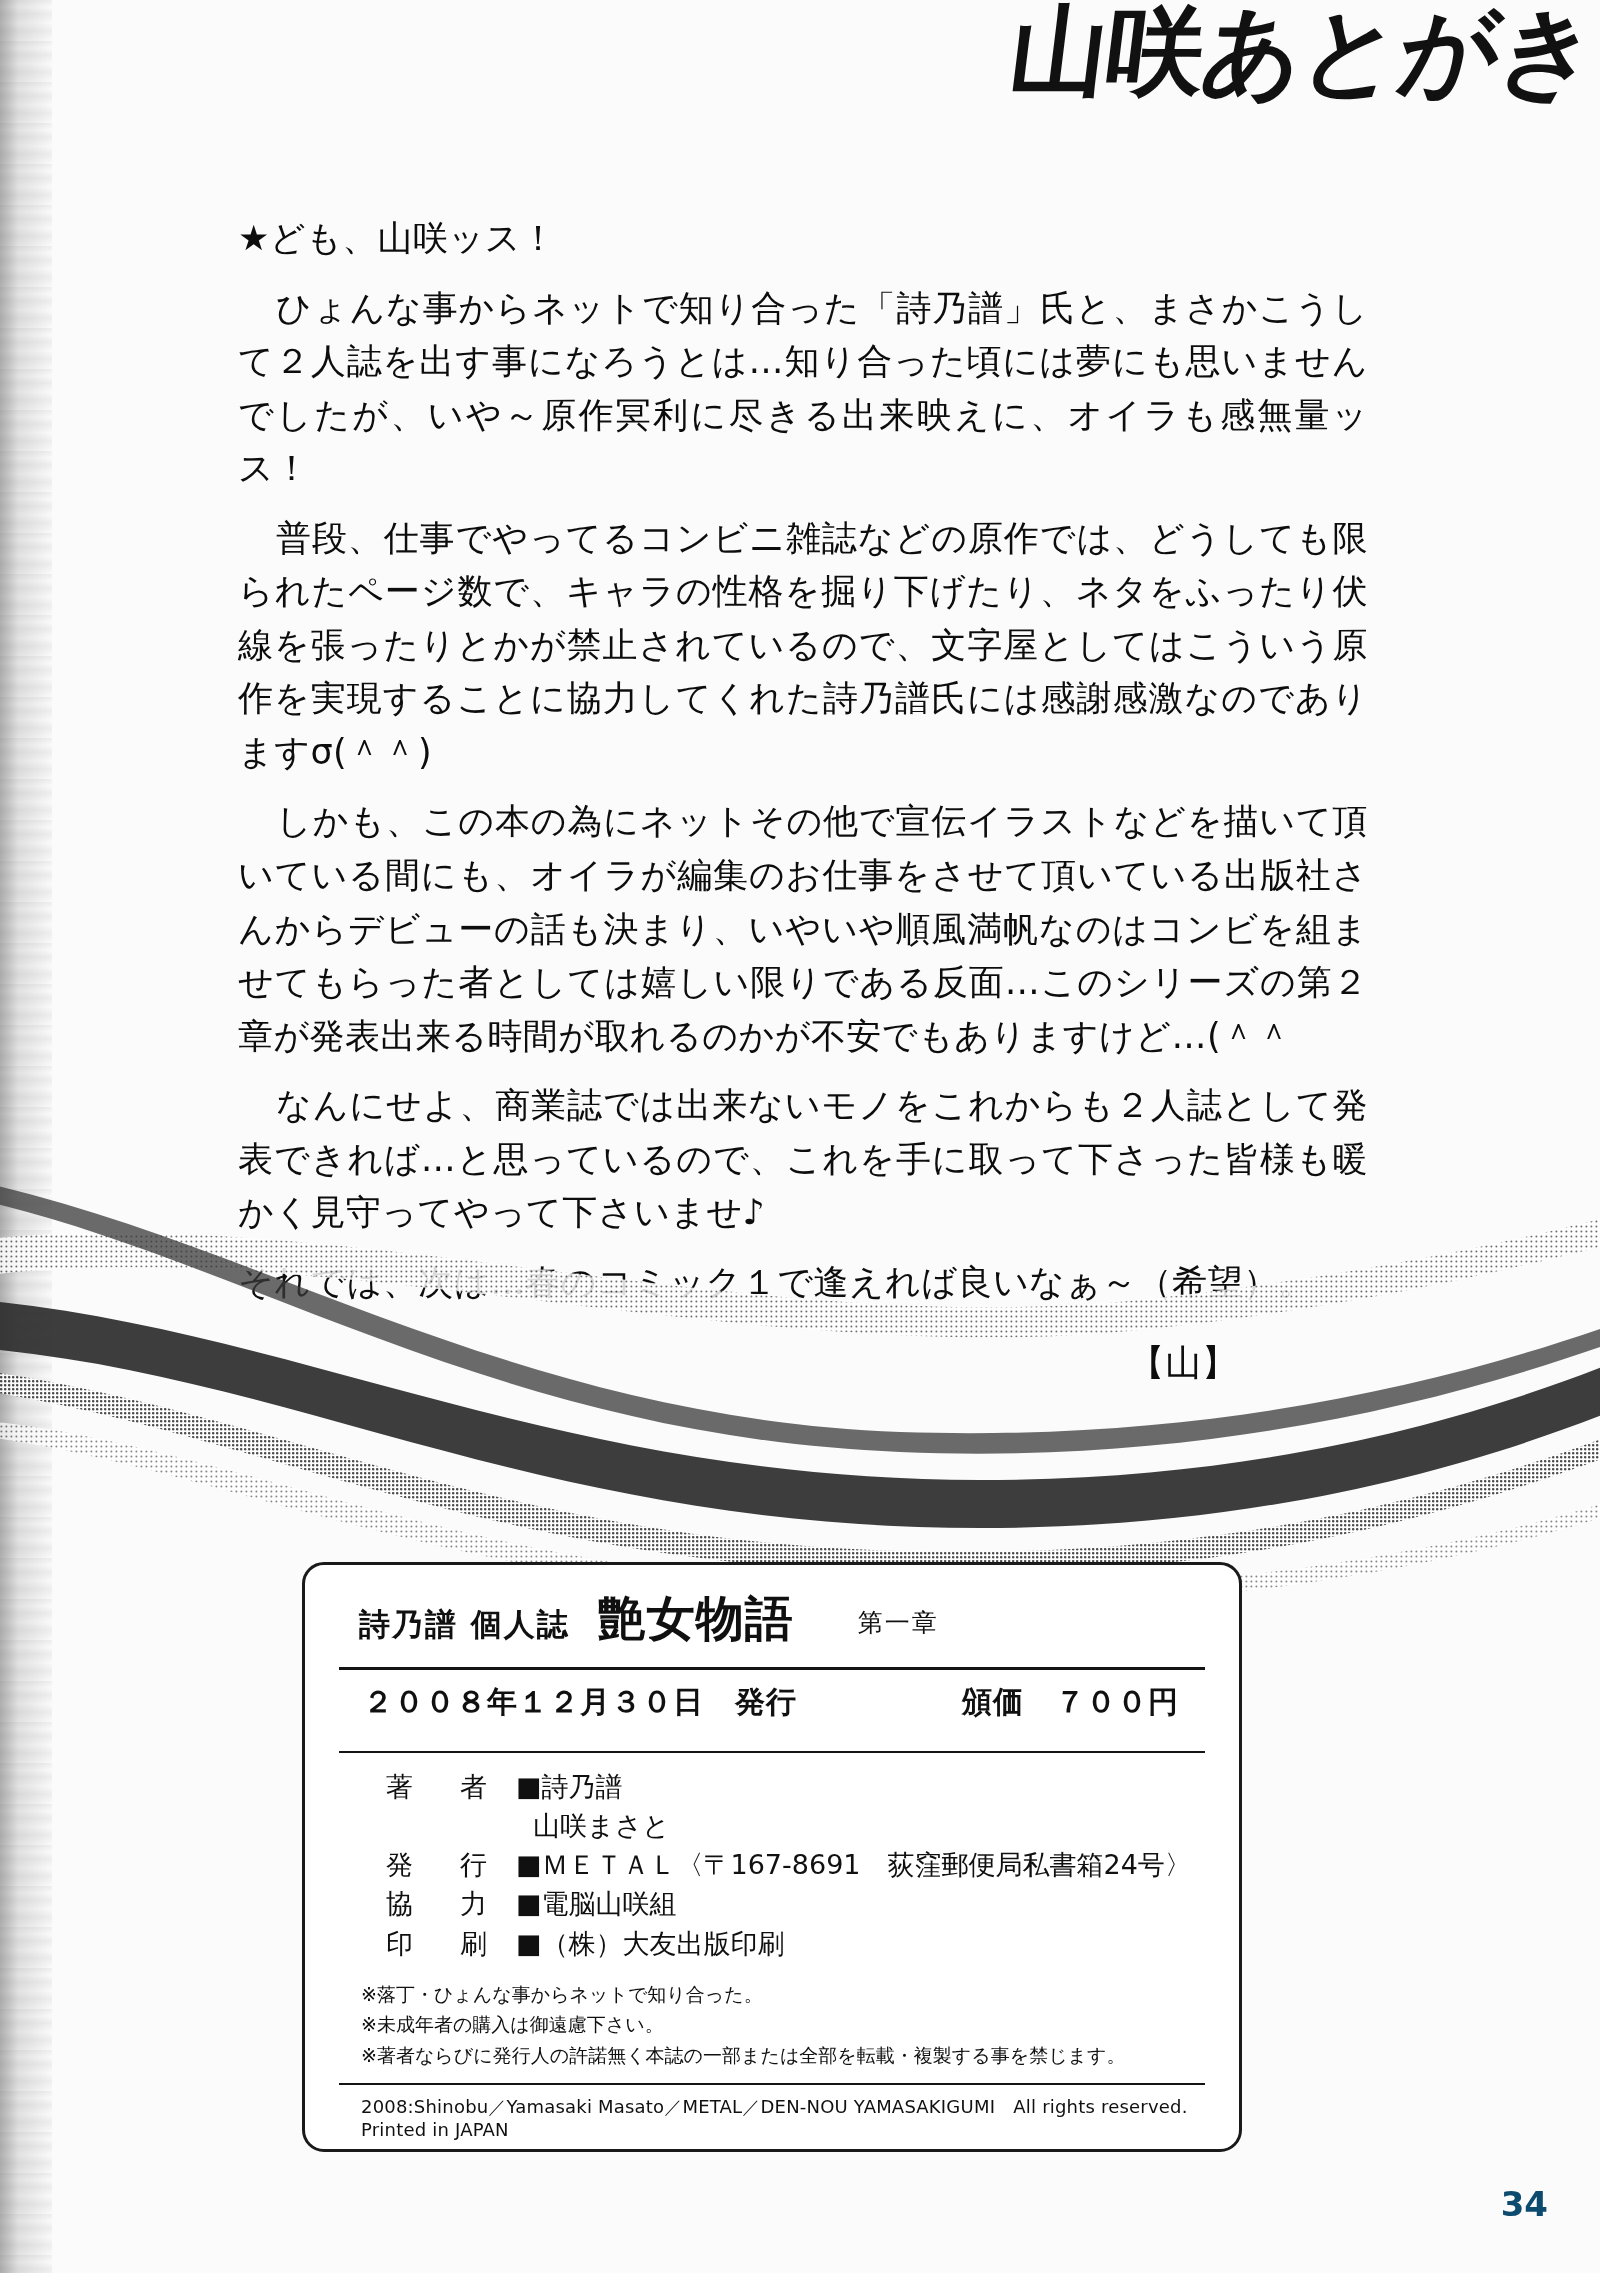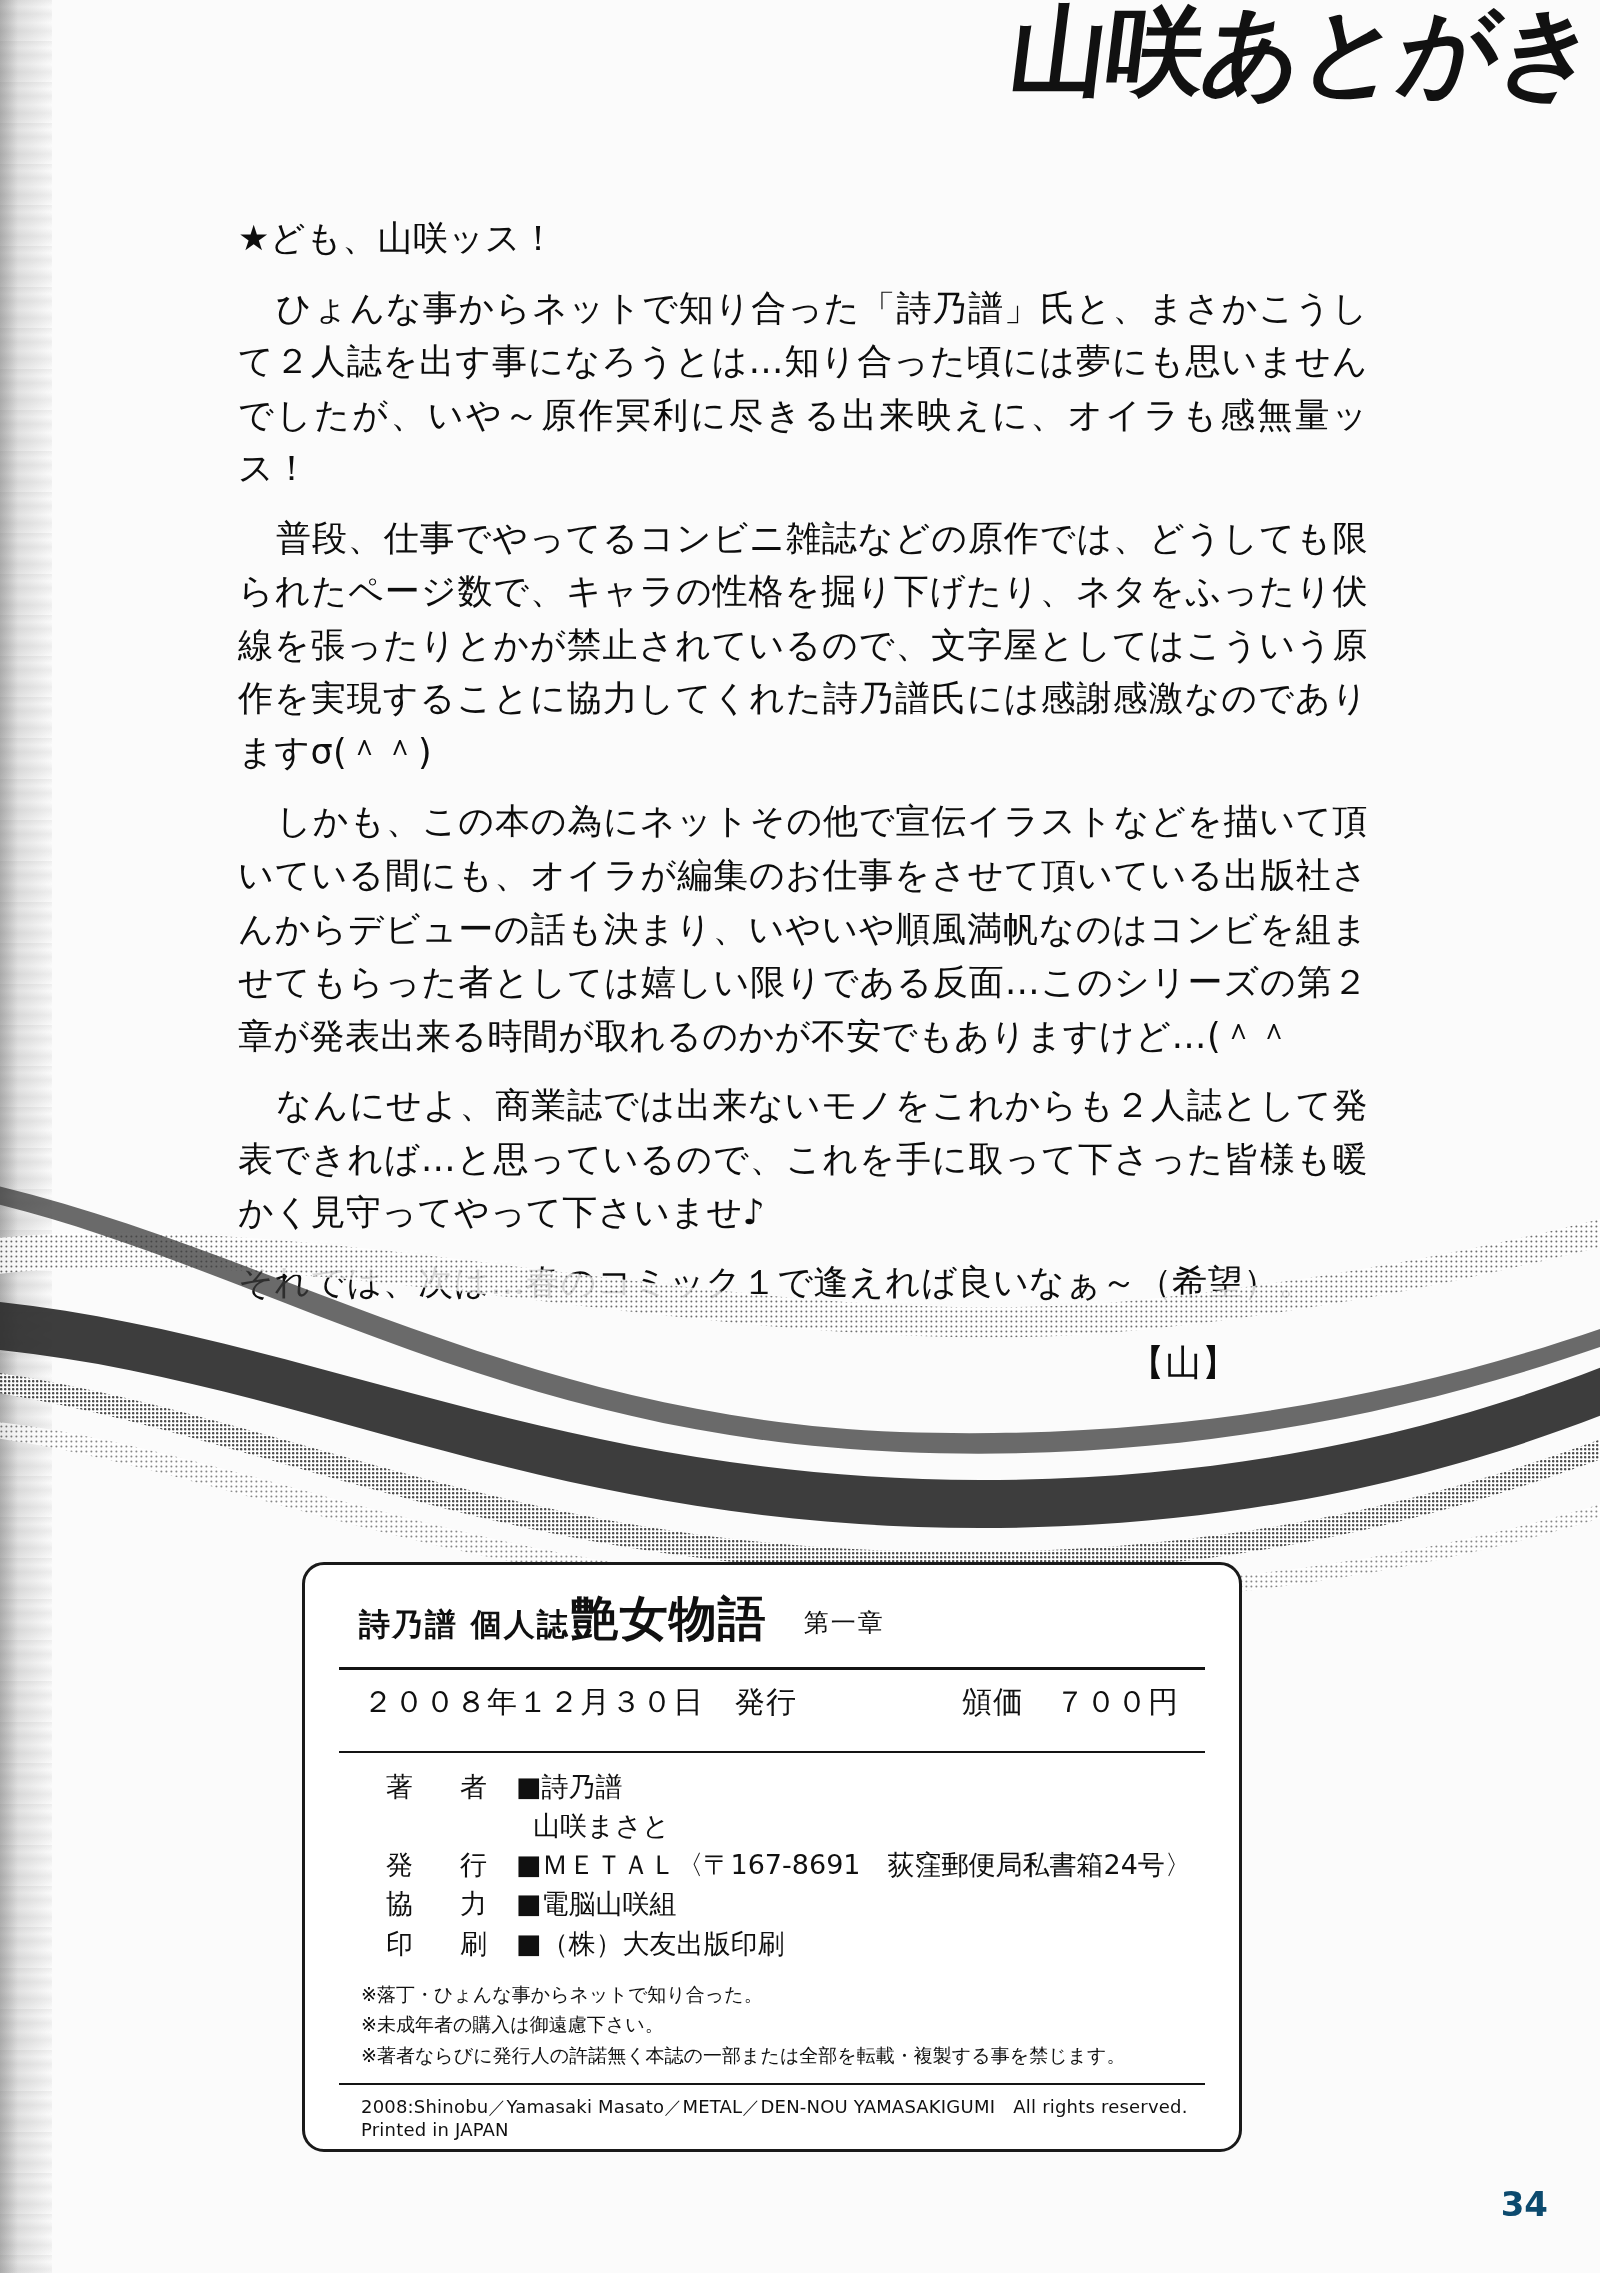--- a/index.html
+++ b/index.html
@@ -104,21 +104,21 @@
     border-radius: 22px;
     background: #ffffff;
     box-sizing: border-box;
     padding: 22px 34px 18px 34px;
     font-family: "DejaVu Sans", sans-serif;
     color: #101010;
   }
   .colo-title-row {
     display: flex;
     align-items: baseline;
-    gap: 1px;
+    gap: 28px;
     padding-left: 20px;
   }
   .colo-kojinshi {
     font-size: 31px;
     font-weight: bold;
     letter-spacing: 2px;
   }
   .colo-main-title {
     font-size: 48px;
     font-weight: bold;
@@ -133,21 +133,21 @@
   }
   .rule {
     border-top: 3px solid #141414;
     margin: 16px 0 0 0;
   }
   .rule.thin { border-top-width: 2px; }
   .colo-dateline {
     display: flex;
     justify-content: space-between;
     font-size: 30px;
-    font-weight: normal;
+    font-weight: bold;
     padding: 12px 26px 12px 24px;
     letter-spacing: 1px;
   }
   .colo-credits {
     padding: 14px 0 6px 26px;
     font-size: 27px;
     line-height: 1.45;
   }
   .credit-row { display: flex; margin-left: 21px; }
   .credit-label {

